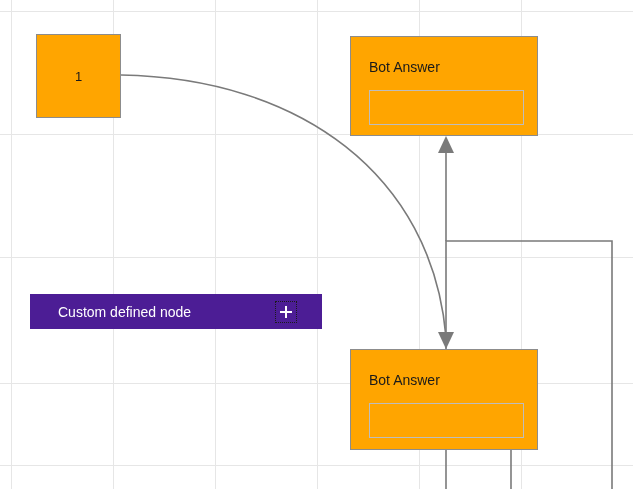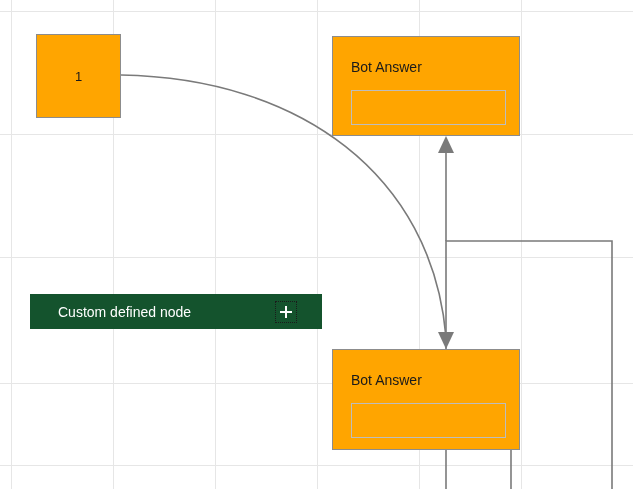--- a/index.html
+++ b/index.html
@@ -40,21 +40,21 @@
     display: flex;
     align-items: center;
     justify-content: center;
   }
   .node-start-label {
     font-size: 13px;
     color: #1a1a1a;
     line-height: 1;
   }
   .node-bot {
-    left: 332px;
+    left: 350px;
     width: 188px;
     padding: 0;
   }
   .node-bot-1 { top: 36px; height: 100px; }
   .node-bot-2 { top: 349px; height: 101px; }
   .node-bot-title {
     font-size: 14px;
     color: #1a1a1a;
     margin: 23px 0 0 18px;
     line-height: 1;
@@ -69,21 +69,21 @@
     box-sizing: border-box;
     background: transparent;
   }
 
   .palette-item {
     position: absolute;
     left: 30px;
     top: 294px;
     width: 292px;
     height: 35px;
-    background: #14532d;
+    background: #4c1d95;
     display: flex;
     align-items: center;
     box-sizing: border-box;
   }
   .palette-label {
     color: #ffffff;
     font-size: 14px;
     margin-left: 28px;
     flex: 1;
     line-height: 1;

